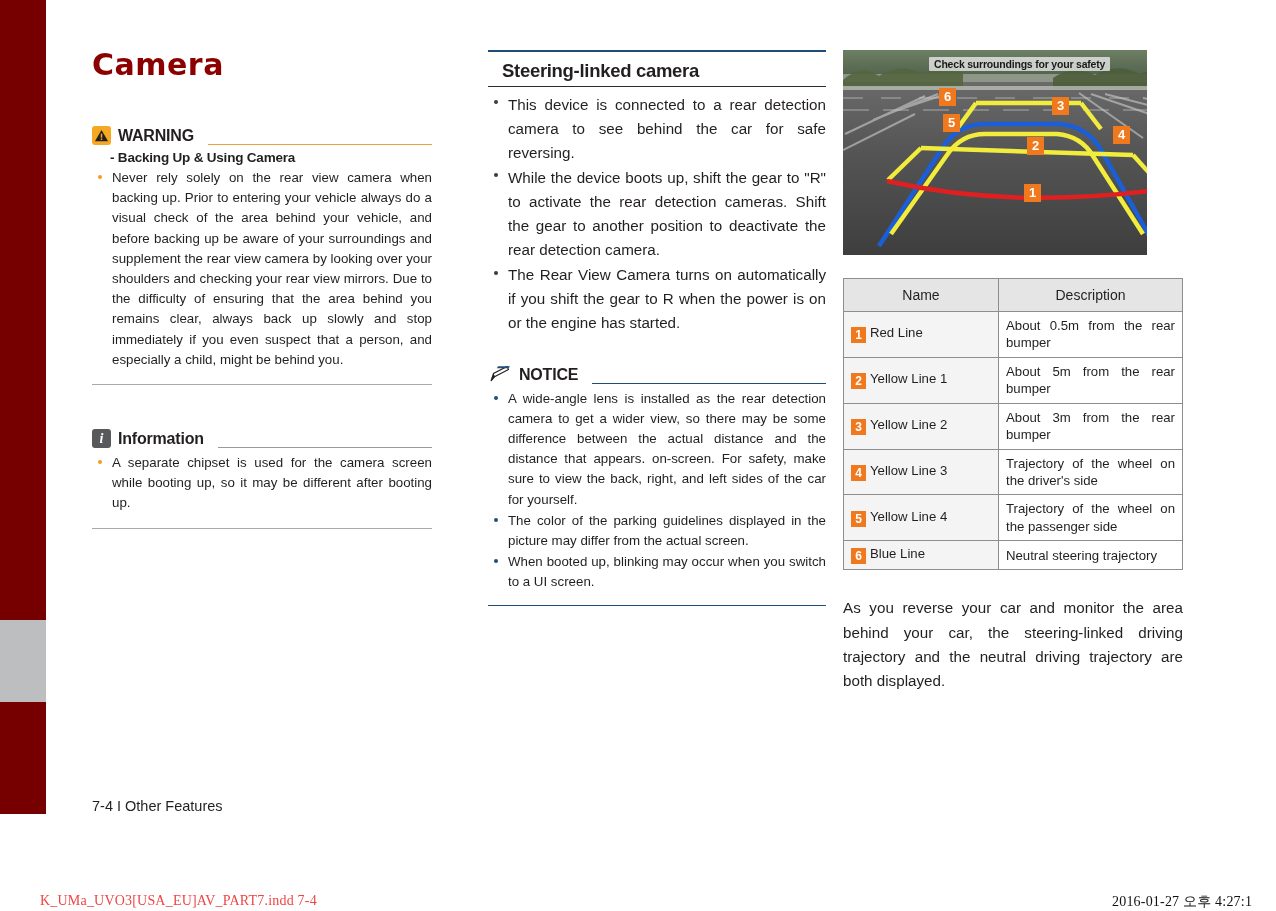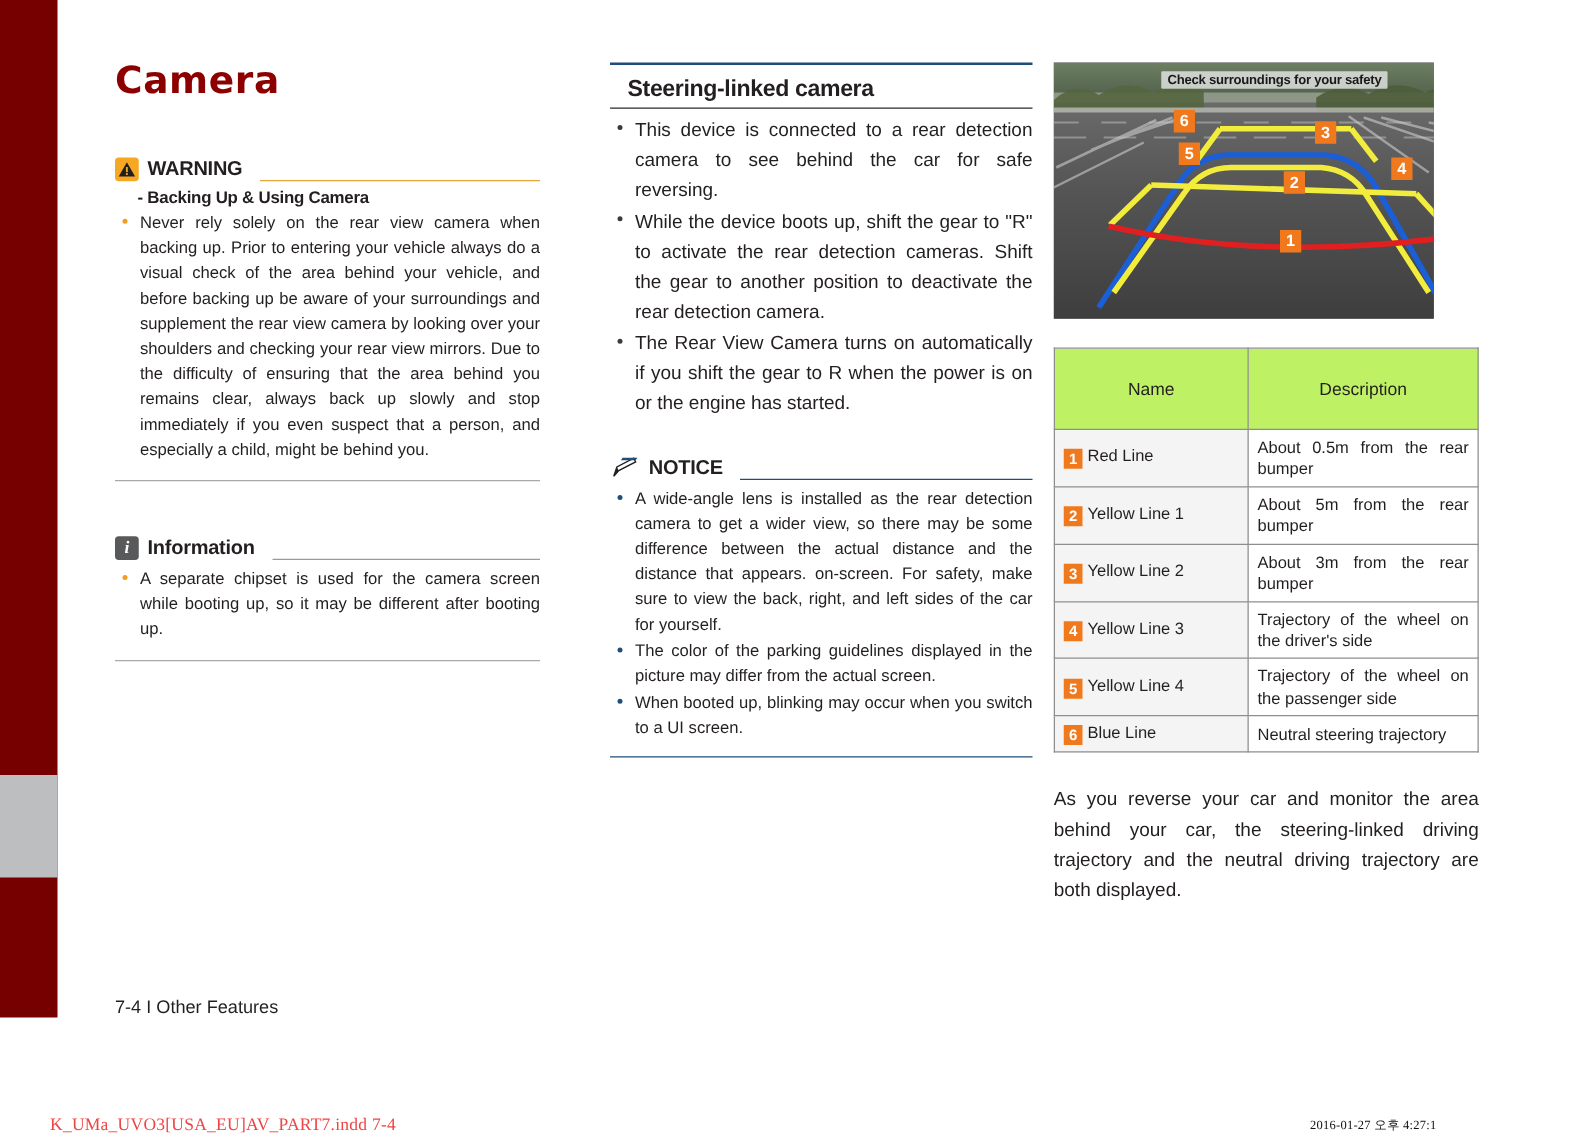--- a/index.html
+++ b/index.html
@@ -77,32 +77,32 @@
   #osd-label{
     position:absolute;left:86px;top:7px;
     background:rgba(235,235,235,.78);color:#1a1a1a;
     font-size:10.5px;font-weight:bold;letter-spacing:-0.2px;
     padding:1px 5px;white-space:nowrap;border-radius:1px;
   }
 
   
   table#guide-table{border-collapse:collapse;width:340px;margin-top:23px;font-size:13.2px;}
   #guide-table th,#guide-table td{border:1px solid #8e8e8e;padding:5px 7px;vertical-align:middle;}
-  #guide-table th{background:#bef264;font-weight:normal;font-size:14px;text-align:center;padding:24px 0;}
+  #guide-table th{background:#e5e5e5;font-weight:normal;font-size:14px;text-align:center;padding:8px 0;}
   #guide-table td.name{width:140px;background:#f4f4f4;white-space:nowrap;}
   #guide-table td.desc{text-align:justify;line-height:1.32;}
   .num-chip{display:inline-block;background:#f0791e;color:#fff;font-weight:bold;font-size:12px;
             width:15px;height:16px;line-height:16px;text-align:center;margin-right:4px;vertical-align:-2px;}
 
   #closing-para{margin-top:26px;font-size:15.2px;line-height:1.6;text-align:justify;}
 
   
   #page-footer{position:absolute;left:92px;top:798px;font-size:14.5px;color:#231f20;}
   #print-footer-left{position:absolute;left:40px;top:893px;font-family:"Liberation Serif",serif;font-size:14px;letter-spacing:.2px;color:#ef4444;}
-  #print-footer-right{position:absolute;left:1048px;top:893px;font-family:"Liberation Serif",serif;font-size:10px;letter-spacing:.2px;color:#111;white-space:nowrap;text-align:right;}
+  #print-footer-right{position:absolute;left:1112px;top:893px;font-family:"Liberation Serif",serif;font-size:14px;letter-spacing:.2px;color:#111;white-space:nowrap;text-align:right;}
 </style>
 </head>
 <body>
 
 <div id="edge-bar">
   <div class="seg gray"></div>
 </div>
 
 <div id="page">
 

